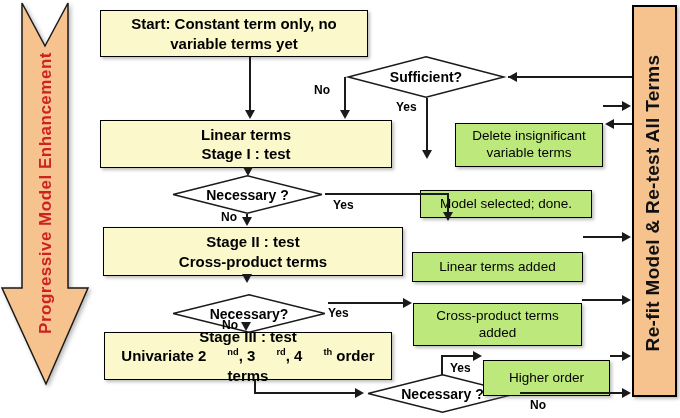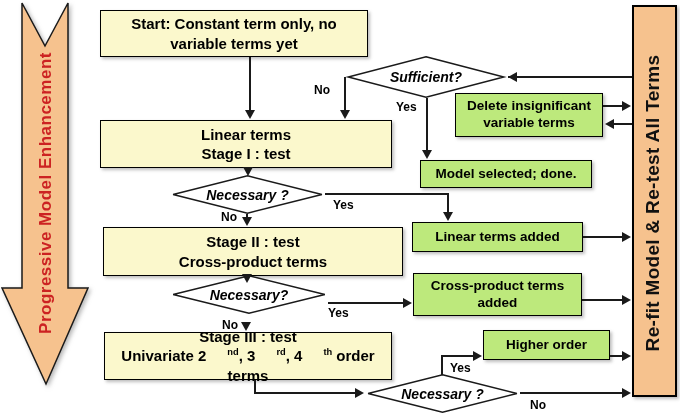--- a/index.html
+++ b/index.html
@@ -17,24 +17,24 @@
   
   .ybox{
     position:absolute;background:var(--yellow);border:1.5px solid #000;
     display:flex;flex-direction:column;align-items:center;justify-content:center;
     font-weight:bold;font-size:15px;line-height:1.3;text-align:center;
     box-shadow:2px 2px 3px rgba(110,110,110,.45);box-sizing:border-box;
   }
   .gbox{
     position:absolute;background:var(--green);border:1.5px solid #000;
     display:flex;flex-direction:column;align-items:center;justify-content:center;
-    font-weight:bold;font-size:13.5px;line-height:1.25;text-align:center;
-    box-shadow:2px 2px 3px rgba(110,110,110,.45);box-sizing:border-box;
-  }
-  .diamond{position:absolute;font-style:italic;}
+    font-weight:normal;font-size:13.5px;line-height:1.25;text-align:center;
+    box-shadow:2px 2px 3px rgba(110,110,110,.45);box-sizing:border-box;margin-top:30px;
+  }
+  .diamond{position:absolute;}
   .diamond svg{position:absolute;left:0;top:0;width:100%;height:100%;overflow:visible;}
   .diamond polygon{fill:#fff;stroke:var(--line);stroke-width:1.5;vector-effect:non-scaling-stroke;}
   .dlabel{
     position:absolute;left:0;top:0;right:0;bottom:0;display:flex;align-items:center;justify-content:center;
     font-weight:bold;font-size:14px;
   }
   .hline{position:absolute;height:2px;background:var(--line);}
   .vline{position:absolute;width:2px;background:var(--line);}
   .ah{position:absolute;width:0;height:0;}
   .ah-down{border-left:5px solid transparent;border-right:5px solid transparent;border-top:9px solid var(--line);}
@@ -102,21 +102,21 @@
     <span class="dlabel">Sufficient?</span>
   </div>
 
   <div class="diamond" style="left:170px;top:175px;width:155px;height:39px">
     <svg viewBox="0 0 100 100" preserveAspectRatio="none">
         <polygon points="50,2 98,50 50,98 2,50"></polygon>
       </svg>
     <span class="dlabel">Necessary ?</span>
   </div>
 
-  <div class="diamond" style="left:170px;top:275px;width:158px;height:39px">
+  <div class="diamond" style="left:170px;top:294px;width:158px;height:39px">
     <svg viewBox="0 0 100 100" preserveAspectRatio="none">
         <polygon points="50,2 98,50 50,98 2,50"></polygon>
       </svg>
     <span class="dlabel">Necessary?</span>
   </div>
 
   <div class="diamond" style="left:365px;top:374px;width:155px;height:39px">
     <svg viewBox="0 0 100 100" preserveAspectRatio="none">
         <polygon points="50,2 98,50 50,98 2,50"></polygon>
       </svg>
@@ -134,21 +134,21 @@
 
   <div class="gbox" style="left:412px;top:222px;width:171px;height:30px">
     <div>Linear terms added</div>
   </div>
 
   <div class="gbox" style="left:413px;top:273px;width:169px;height:43px">
     <div>Cross-product terms</div>
     <div>added</div>
   </div>
 
-  <div class="gbox" style="left:483px;top:330px;width:127px;height:30px">
+  <div class="gbox" style="left:483px;top:330px;width:127px;height:36px">
     <div>Higher order</div>
   </div>
 
   <div class="vline" style="left:249px;top:57px;height:55px"></div>
   <div class="ah ah-down" style="left:245px;top:110px"></div>
 
   <div class="vline" style="left:344px;top:77px;height:34px"></div>
   <div class="ah ah-down" style="left:340px;top:110px"></div>
   <span class="lbl" style="left:314px;top:83px">No</span>
 

